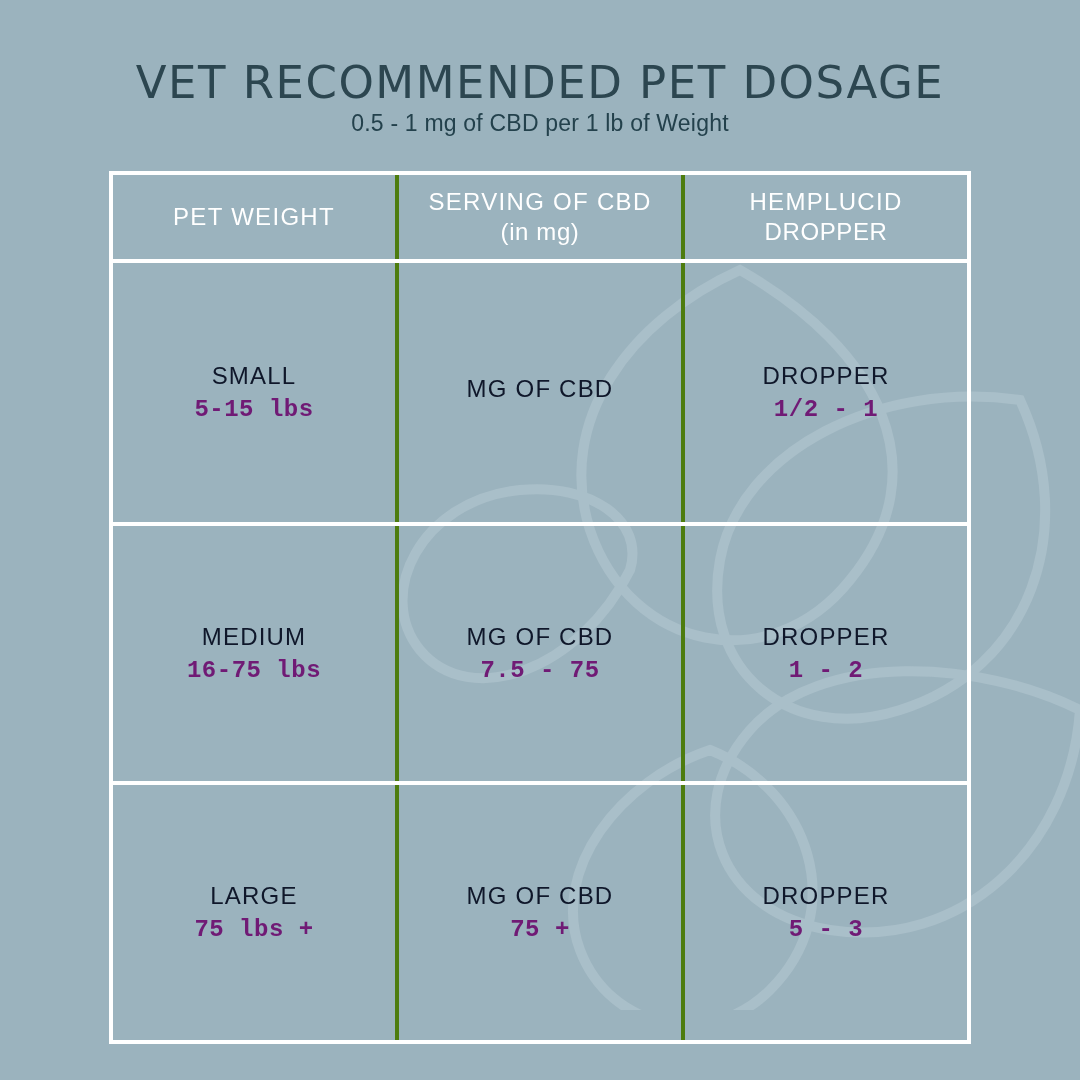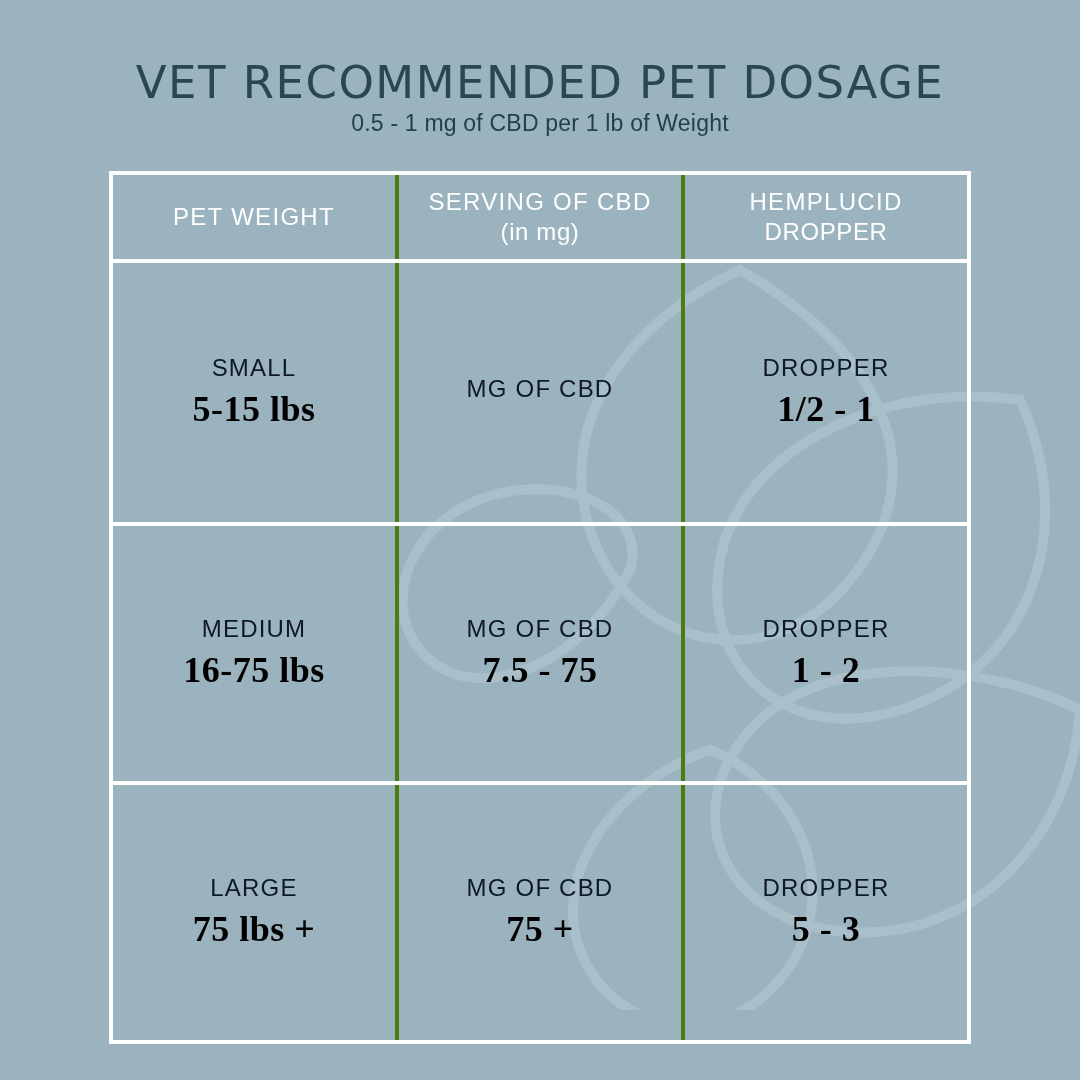--- a/index.html
+++ b/index.html
@@ -111,24 +111,24 @@
   }
 
   .body-row .cell .label {
     color: #0f172a;
     font-size: 24px;
     letter-spacing: 1.2px;
     margin-bottom: 6px;
   }
 
   .body-row .cell .value {
-    color: #000000;
-    font-family: Liberation Serif, serif;
+    color: #701a75;
+    font-family: Liberation Mono, monospace;
     font-weight: bold;
-    font-size: 36px;
+    font-size: 24px;
     letter-spacing: 0.5px;
   }
 
   
   .col-3 .value { letter-spacing: 1.2px; }
 </style>
 </head>
 <body>
 
 <svg class="bg-deco" viewBox="0 0 760 860" aria-hidden="true">

